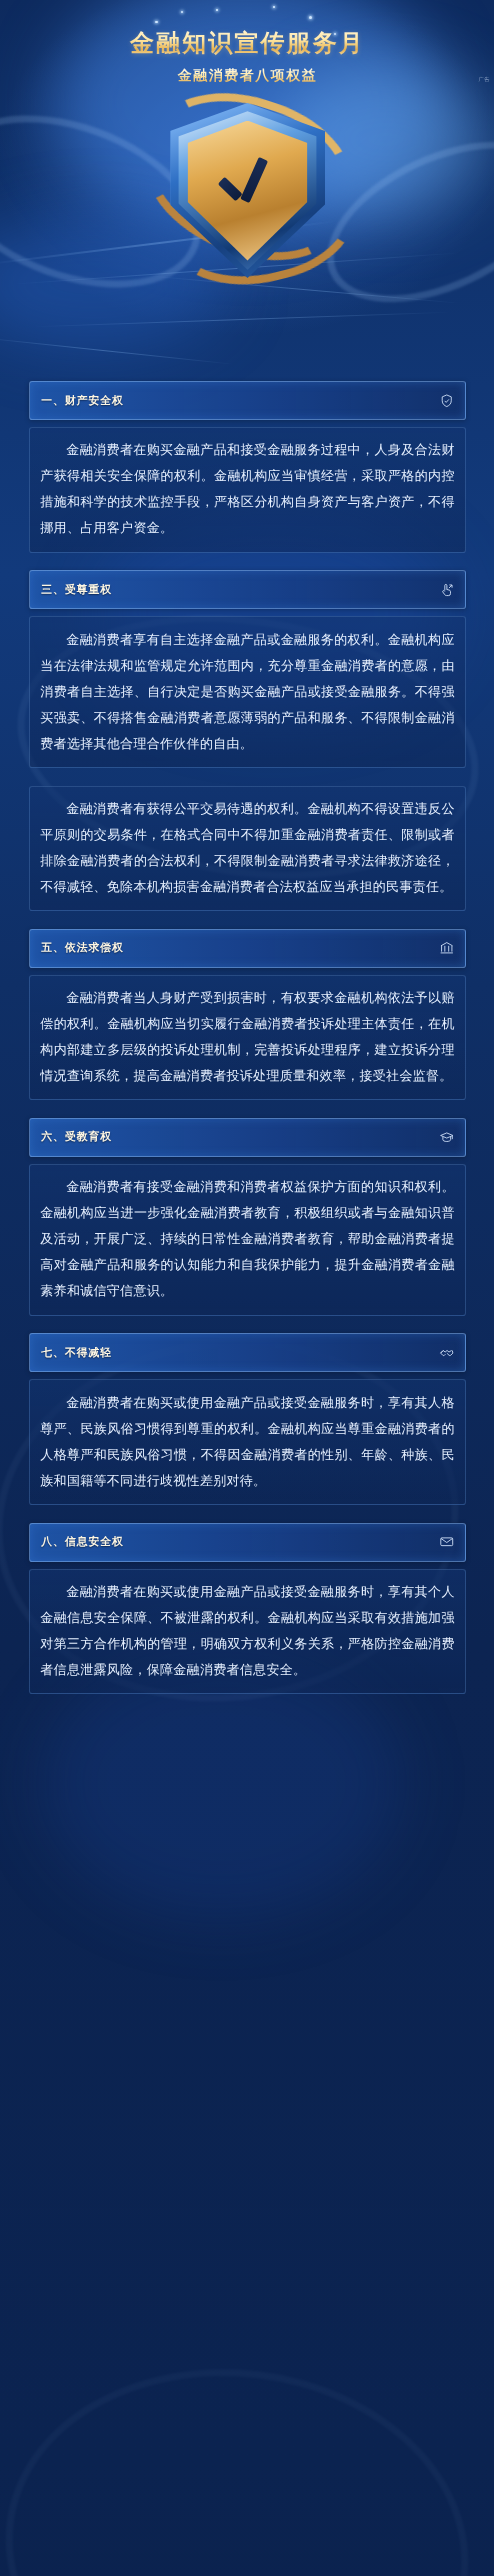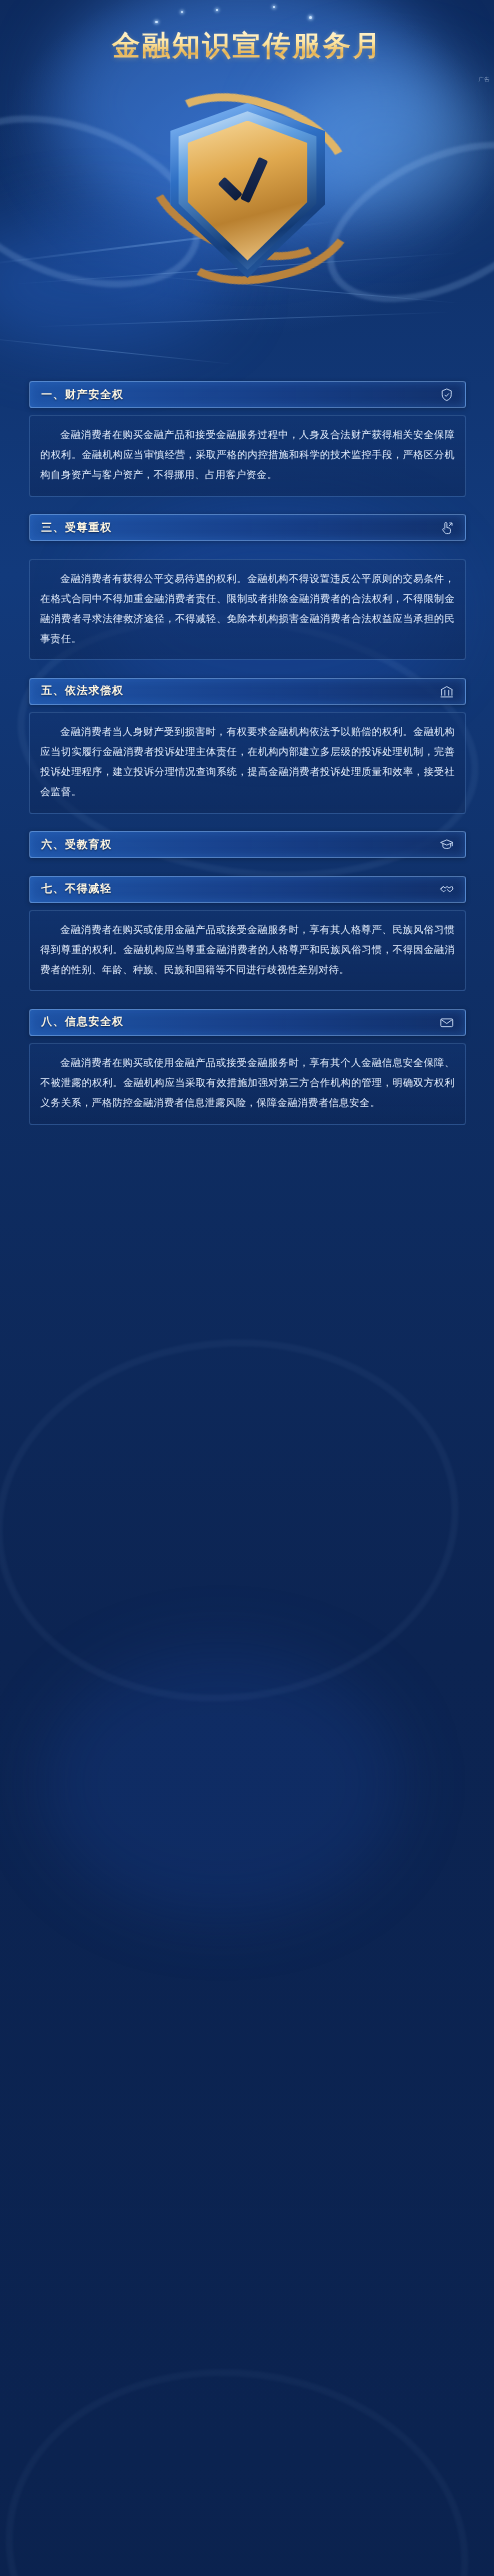--- a/index.html
+++ b/index.html
@@ -46,21 +46,21 @@
     font-size: 5.2px;
     color: rgba(220,235,255,.55);
     letter-spacing: 0.5px;
   }
   .hero-titles {
     position: absolute;
     top: 27px; left: 0; right: 0;
     text-align: center;
   }
   .title-main {
-    font-size: 28px;
+    font-size: 24px;
     font-weight: bold;
     letter-spacing: 2.1px;
     background: linear-gradient(180deg, #fff9e6 0%, #ffe9a8 40%, #e0ab4a 70%, #fff3cf 100%);
     -webkit-background-clip: text;
     background-clip: text;
     color: transparent;
     text-shadow: 0 1px 5.2px rgba(255,220,140,.25);
   }
   .title-sub {
     margin-top: 8.2px;
@@ -127,21 +127,21 @@
     opacity: .95;
   }
 
   
   .sections { position: relative; padding: 0 29px; }
   .card { position: relative; margin-bottom: 17.5px; }
   .card-head {
     display: flex;
     align-items: center;
     justify-content: space-between;
-    height: 27px;
+    height: 39px;
     padding: 0 9.3px 0 11.3px;
     border-radius: 3.1px;
     background: linear-gradient(90deg, rgba(32,86,170,.95) 0%, rgba(24,64,138,.92) 55%, rgba(18,48,106,.85) 100%);
     border: 0.5px solid rgba(150,200,255,.45);
     box-shadow: 0 0 9.3px rgba(60,130,220,.35) inset, 0 1px 5.2px rgba(0,0,0,.25);
   }
   .card-head-title {
     font-size: 10.8px;
     font-weight: bold;
     letter-spacing: 1px;
@@ -156,21 +156,21 @@
   }
   .head-icon svg { width: 15.5px; height: 15.5px; }
   .card-body {
     margin-top: 7.2px;
     padding: 9.3px 10.3px 10.3px 10.3px;
     border-radius: 3.1px;
     background: linear-gradient(180deg, rgba(18,52,112,.55) 0%, rgba(13,38,86,.5) 100%);
     border: 0.5px solid rgba(120,175,245,.25);
   }
   .card-text {
-    font-size: 10px;
+    font-size: 13px;
     line-height: 2.0;
     color: #e6f0ff;
     text-align: justify;
     text-indent: 2em;
     letter-spacing: 0.3px;
   }
   .bottom-pad { height: 36px; }
 </style>
 </head>
 <body>
@@ -203,20 +203,21 @@
     <div class="sparkle" style="width:2.1px;height:2.1px;left:181px;top:11.3px;"></div>
     <div class="sparkle" style="width:3.1px;height:3.1px;left:309px;top:15.5px;"></div>
     <div class="sparkle" style="width:2.1px;height:2.1px;left:334px;top:33px;"></div>
     <div class="sparkle" style="width:1.5px;height:1.5px;left:216px;top:9.3px;"></div>
     <div class="sparkle" style="width:1.5px;height:1.5px;left:273px;top:6.2px;"></div>
 
     <div class="hero-ad">广告</div>
 
     <div class="hero-titles">
       <div class="title-main">金融知识宣传服务月</div>
+      <div class="title-sub">金融消费者八项权益</div>
     </div>
 
     <div class="shield-wrap">
       <div class="gold-ribbon" style="width:216px;height:155px;left:-31px;top:-5.2px;transform:rotate(18deg);"></div>
       <div class="gold-ribbon" style="width:196px;height:134px;left:-10.3px;top:46px;transform:rotate(-14deg);"></div>
       <div class="shield-outer"></div>
       <div class="shield-mid"></div>
       <div class="shield-inner"></div>
       <div class="shield-check"></div>
     </div>
@@ -251,20 +252,23 @@
         </div>
         <div class="head-icon">
           <svg viewBox="0 0 24 24" fill="none" stroke="currentColor" stroke-width="1.4">
             <path d="M9 13V5.4a1.6 1.6 0 013.2 0V12"></path>
             <path d="M12.2 11.6l3.6.9c1.3.3 2 1.3 2 2.6V18a3 3 0 01-3 3h-3.2c-1.2 0-2-.5-2.7-1.4L6 15.6c-.6-.9-.3-1.8.6-2.2.7-.3 1.5-.1 2 .5l.4.5"></path>
             <path d="M16 4.6h4.2v4.2"></path>
             <path d="M20 4.8l-4.6 4.6"></path>
           </svg>
         </div>
       </div>
+      <div class="card-body">
+        <p class="card-text">金融消费者享有自主选择金融产品或金融服务的权利。金融机构应当在法律法规和监管规定允许范围内，充分尊重金融消费者的意愿，由消费者自主选择、自行决定是否购买金融产品或接受金融服务。不得强买强卖、不得搭售金融消费者意愿薄弱的产品和服务、不得限制金融消费者选择其他合理合作伙伴的自由。</p>
+      </div>
     </div>
 
     <div class="card">
       <div class="card-body">
         <p class="card-text">金融消费者有获得公平交易待遇的权利。金融机构不得设置违反公平原则的交易条件，在格式合同中不得加重金融消费者责任、限制或者排除金融消费者的合法权利，不得限制金融消费者寻求法律救济途径，不得减轻、免除本机构损害金融消费者合法权益应当承担的民事责任。</p>
       </div>
     </div>
 
     <div class="card">
       <div class="card-head">
@@ -290,20 +294,23 @@
           <span>六、</span><span>受教育权</span>
         </div>
         <div class="head-icon">
           <svg viewBox="0 0 24 24" fill="none" stroke="currentColor" stroke-width="1.4">
             <path d="M2.5 8.5L12 4.5l9.5 4L12 12.5 2.5 8.5z"></path>
             <path d="M6 10.4V15c0 1.6 2.7 2.8 6 2.8s6-1.2 6-2.8v-4.6"></path>
             <path d="M20.6 9.2v5"></path>
           </svg>
         </div>
       </div>
+      <div class="card-body">
+        <p class="card-text">金融消费者有接受金融消费和消费者权益保护方面的知识和权利。金融机构应当进一步强化金融消费者教育，积极组织或者与金融知识普及活动，开展广泛、持续的日常性金融消费者教育，帮助金融消费者提高对金融产品和服务的认知能力和自我保护能力，提升金融消费者金融素养和诚信守信意识。</p>
+      </div>
     </div>
 
     <div class="card">
       <div class="card-head">
         <div class="card-head-title">
           <span>七、</span><span>不得减轻</span>
         </div>
         <div class="head-icon">
           <svg viewBox="0 0 24 24" fill="none" stroke="currentColor" stroke-width="1.4">
             <path d="M2.5 12.5l4-4 3 2.4 3-2.4 3 2.4 4-2.4"></path>

